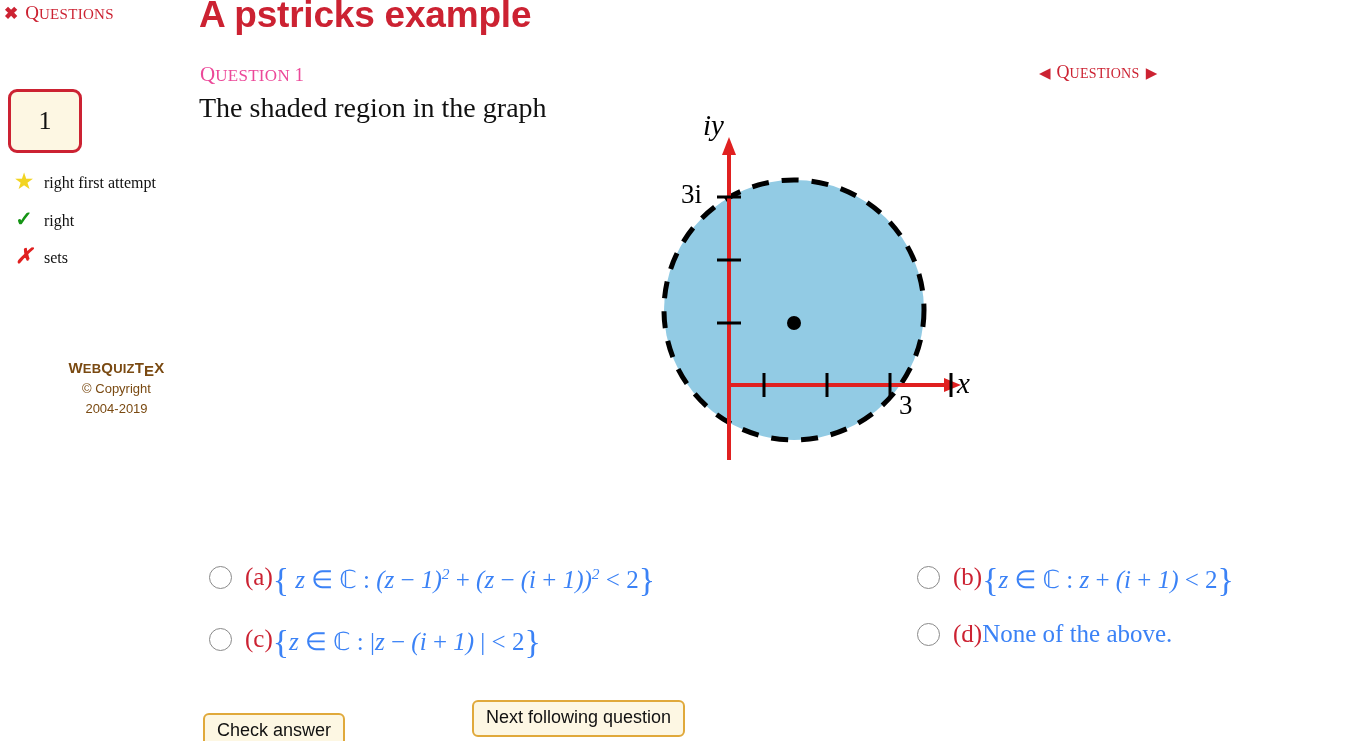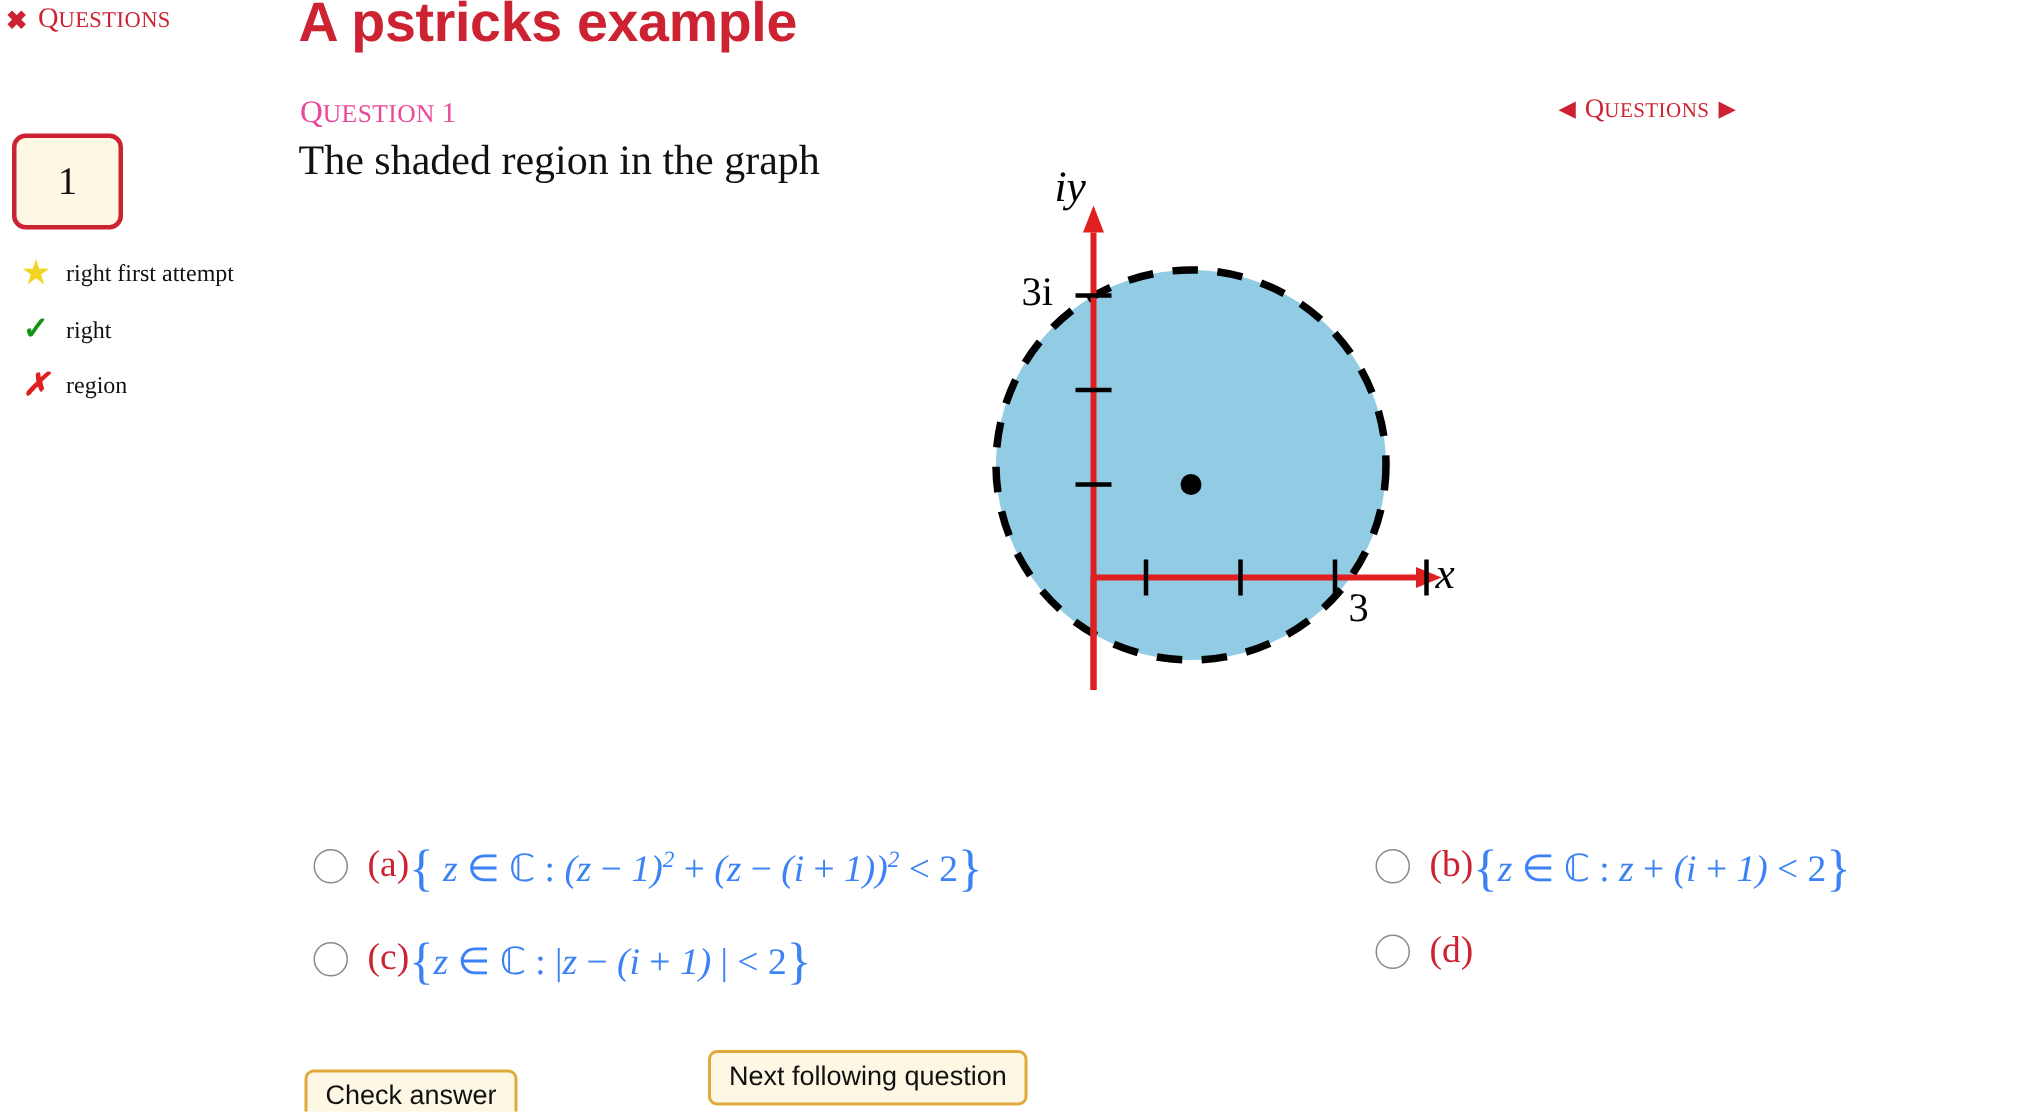--- a/index.html
+++ b/index.html
@@ -263,24 +263,29 @@
       <div class="legend-row">
         <span class="legend-mark star">★</span>
         <span class="legend-text">right first attempt</span>
       </div>
       <div class="legend-row">
         <span class="legend-mark tick">✓</span>
         <span class="legend-text">right</span>
       </div>
       <div class="legend-row">
         <span class="legend-mark cross">✗</span>
-        <span class="legend-text">region</span>
-      </div>
-    </div>
-
+        <span class="legend-text">sets</span>
+      </div>
+    </div>
+
+    <div class="copyright">
+      <div class="brand"><span class="big">W</span><span>EB</span><span class="big">Q</span><span>UIZ</span><span class="big">T</span><span class="sub">E</span><span class="big">X</span></div>
+      <div>© Copyright</div>
+      <div>2004-2019</div>
+    </div>
   </div>
 
   <div class="main">
 
     <div class="title">A pstricks example</div>
 
     <div class="q-label">
       <span class="smallcaps"><span class="sc-first">Q</span><span class="sc-rest">UESTION</span></span>
       <span class="qnum">1</span>
     </div>
@@ -345,20 +350,21 @@
         <span class="radio"></span>
         <span class="opt-letter">(c)</span>
         <span class="opt-body">
           <span class="big-brace">{</span><span class="math">z</span> <span class="mathup">∈ ℂ :</span> <span class="mathup">|</span><span class="math">z</span> <span class="mathup">−</span> <span class="math">(i</span> <span class="mathup">+</span> <span class="math">1)</span> <span class="mathup">| &lt; 2</span><span class="big-brace">}</span>
         </span>
       </div>
 
       <div class="opt opt-d">
         <span class="radio"></span>
         <span class="opt-letter">(d)</span>
+        <span class="opt-body">None of the above.</span>
       </div>
     </div>
 
     <div class="buttons">
       <button class="btn btn-check">Check answer</button>
       <button class="btn btn-next">Next following question</button>
     </div>
 
   </div>
 </div>

